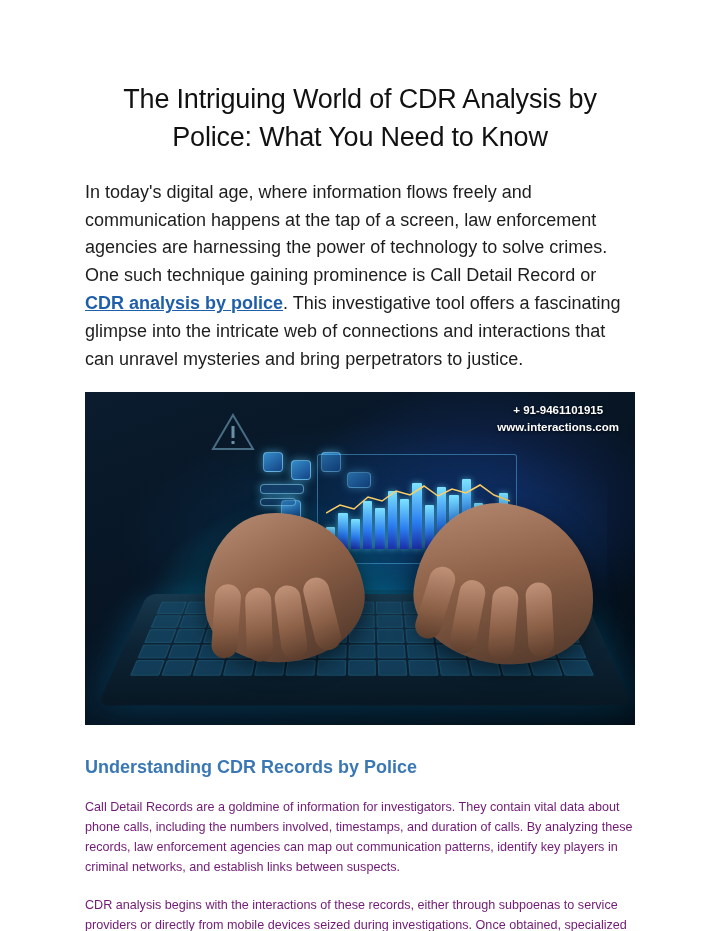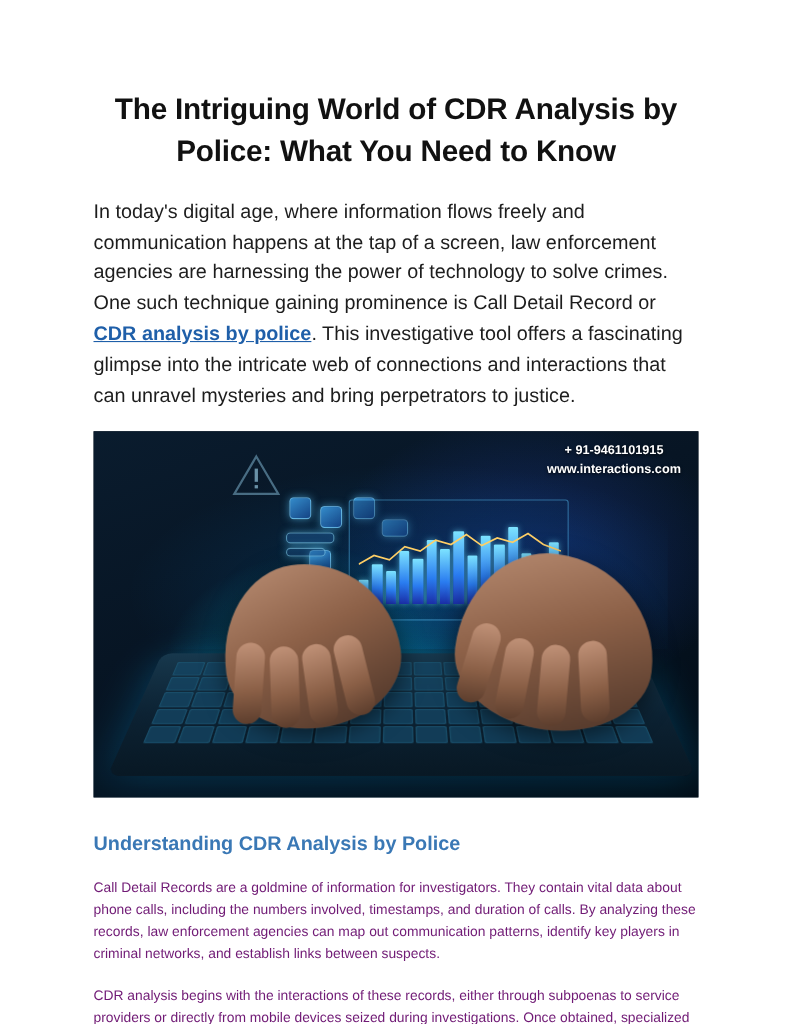--- a/index.html
+++ b/index.html
@@ -21,21 +21,21 @@
     position: absolute;
     left: 85px;
     top: 0;
     width: 550px;
   }
   .doc-title {
     margin: 0;
     padding-top: 80px;
     font-size: 27px;
     line-height: 1.42;
-    font-weight: bold;
+    font-weight: normal;
     color: #111111;
     text-align: center;
     letter-spacing: -0.2px;
   }
   .intro {
     margin: 0;
     padding-top: 22px;
     font-size: 18px;
     line-height: 1.55;
     color: #1d1d1d;
@@ -347,19 +347,19 @@
         <div class="finger" style="left:80px; top:82px; transform:rotate(-2deg);"></div>
         <div class="finger" style="left:116px; top:74px; transform:rotate(-10deg);"></div>
       </div>
 
       <div class="hero-contact">
         <div>+ 91-9461101915</div>
         <div>www.interactions.com</div>
       </div>
     </div>
 
-    <h2 class="section-heading">Understanding CDR Analysis by Police</h2>
+    <h2 class="section-heading">Understanding CDR Records by Police</h2>
 
     <p class="body-par">Call Detail Records are a goldmine of information for investigators. They contain vital data about phone calls, including the numbers involved, timestamps, and duration of calls. By analyzing these records, law enforcement agencies can map out communication patterns, identify key players in criminal networks, and establish links between suspects.</p>
     <p class="body-par">CDR analysis begins with the interactions of these records, either through subpoenas to service providers or directly from mobile devices seized during investigations. Once obtained, specialized software is used to sift through the vast amount of data and extract actionable insights.</p>
 
   </div>
 </div>
 
 </body></html>

